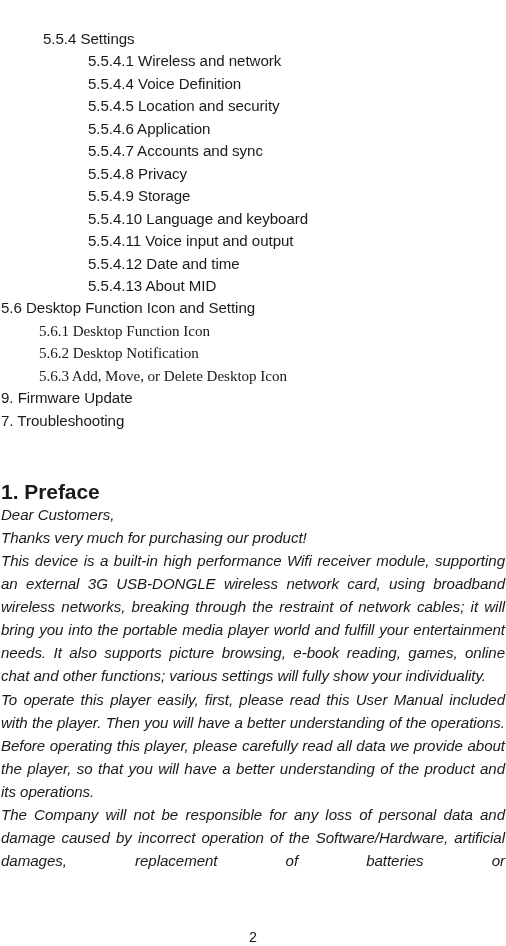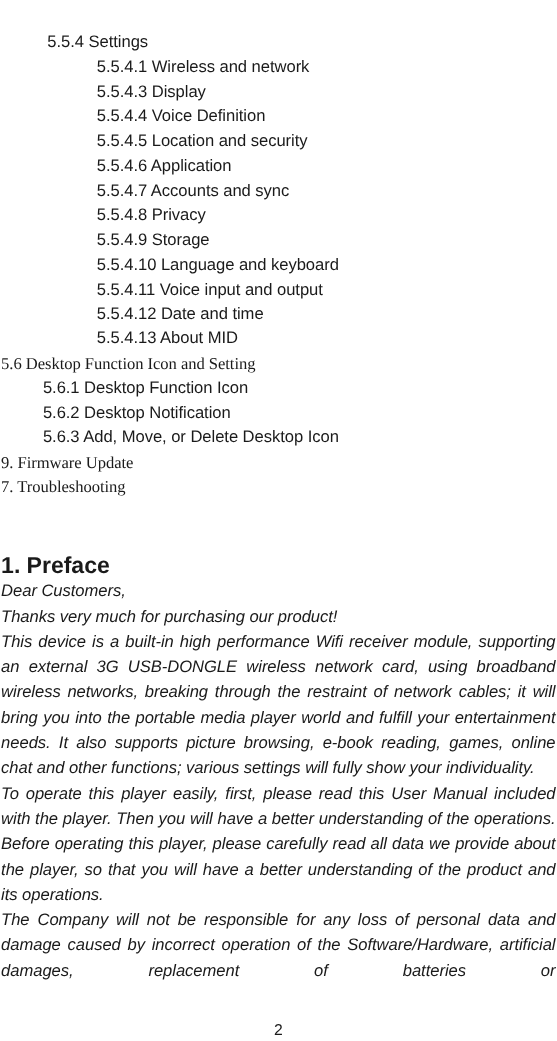--- a/index.html
+++ b/index.html
@@ -30,22 +30,22 @@
   
   .toc {
     padding-top: 0px;
   }
   .toc-line {
     font-size: 15.1px;
     line-height: 22.45px;
     white-space: nowrap;
     letter-spacing: -0.05px;
   }
-  .lvl-0 { padding-left: 0px; font-family: Liberation Serif, serif; }
-  .lvl-1 { padding-left: 38px; }
+  .lvl-0 { padding-left: 0px; }
+  .lvl-1 { padding-left: 38px; font-family: Liberation Serif, serif; }
   .lvl-2 { padding-left: 42px; }
   .lvl-3 { padding-left: 87px; }
 
   
   .section-gap {
     height: 48px;
   }
 
   
   .heading {
@@ -86,21 +86,20 @@
   }
 </style>
 </head>
 <body>
 
 <div class="page">
 
   <div class="toc">
     <div class="toc-line lvl-2">5.5.4 Settings</div>
     <div class="toc-line lvl-3">5.5.4.1 Wireless and network</div>
-    <div class="toc-line lvl-3">5.5.4.3 Display</div>
     <div class="toc-line lvl-3">5.5.4.4 Voice Definition</div>
     <div class="toc-line lvl-3">5.5.4.5 Location and security</div>
     <div class="toc-line lvl-3">5.5.4.6 Application</div>
     <div class="toc-line lvl-3">5.5.4.7 Accounts and sync</div>
     <div class="toc-line lvl-3">5.5.4.8 Privacy</div>
     <div class="toc-line lvl-3">5.5.4.9 Storage</div>
     <div class="toc-line lvl-3">5.5.4.10 Language and keyboard</div>
     <div class="toc-line lvl-3">5.5.4.11 Voice input and output</div>
     <div class="toc-line lvl-3">5.5.4.12 Date and time</div>
     <div class="toc-line lvl-3">5.5.4.13 About MID</div>

